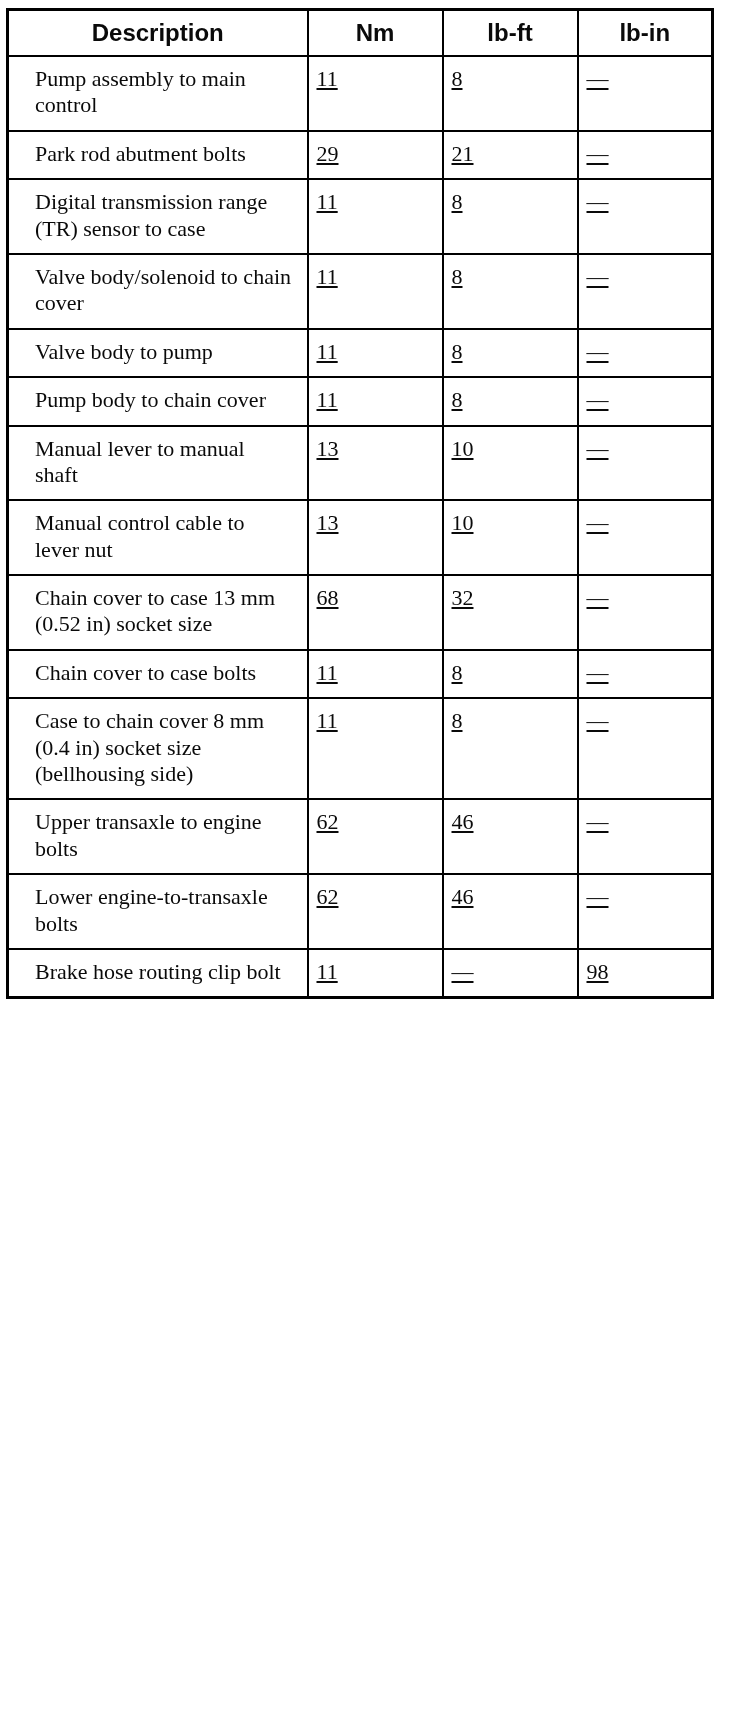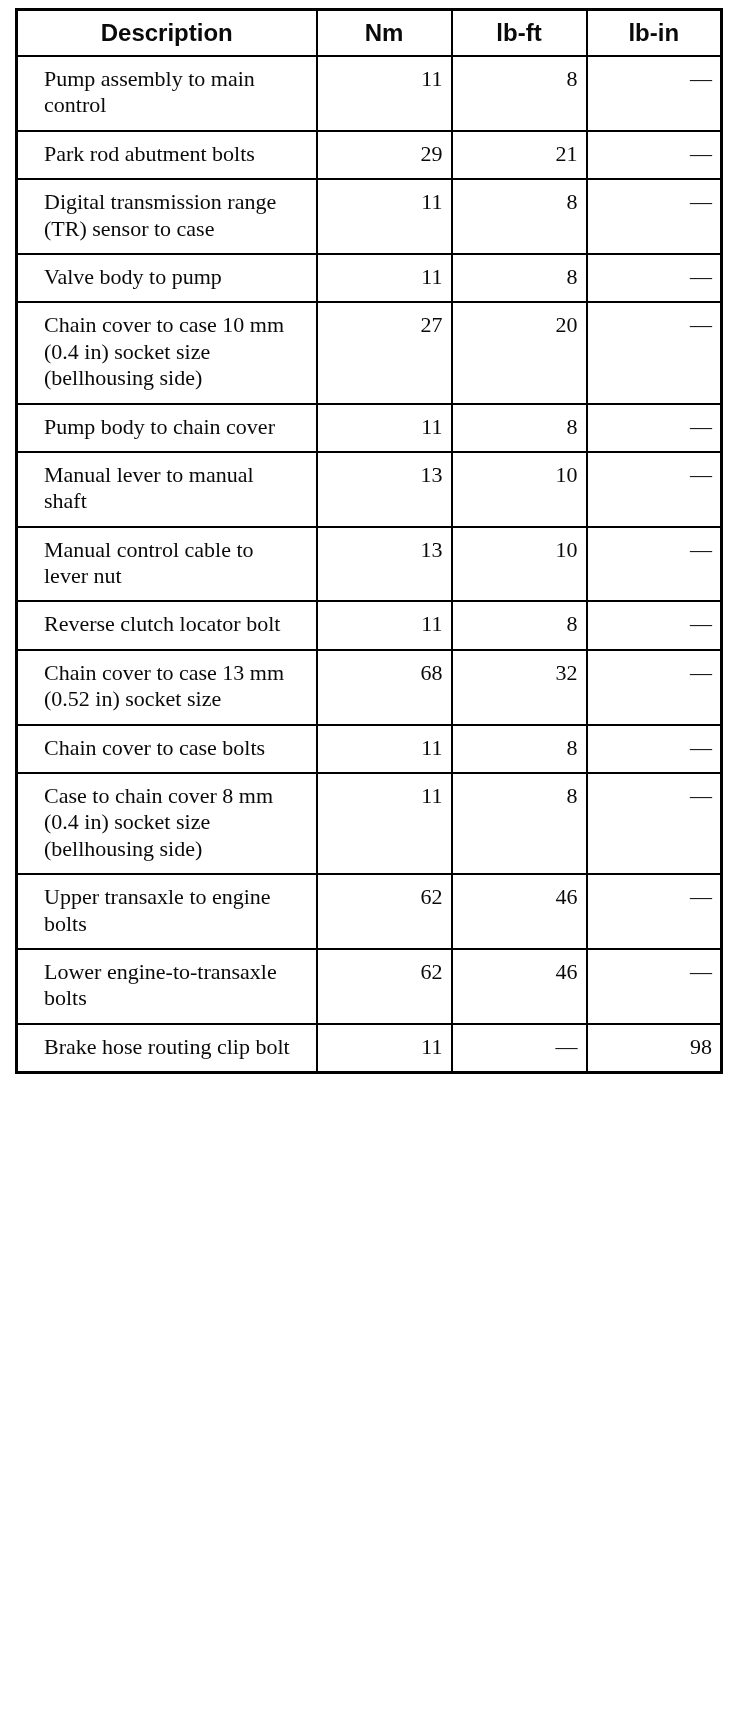--- a/index.html
+++ b/index.html
@@ -17,21 +17,21 @@
   .page {
     position: absolute;
     left: 0;
     top: 0;
     width: 736px;
     height: 1728px;
     background: #ffffff;
   }
   table.spec-table {
     position: absolute;
-    left: 15px;
+    left: 6px;
     top: 8px;
     width: 706px;
     border-collapse: collapse;
     table-layout: fixed;
     background: #14b8a6;
   }
   table.spec-table, table.spec-table th, table.spec-table td {
     border: 2px solid #000000;
   }
   table.spec-table {
@@ -55,21 +55,22 @@
     vertical-align: top;
     padding: 9px 8px 11px 8px;
     background: #ffffff;
   }
   td.desc {
     text-align: left;
     padding-left: 26px;
     padding-right: 14px;
   }
   td.num {
-    text-align: right;
+    text-align: left;
+    text-decoration: underline;
   }
 </style>
 </head>
 <body>
 
 <div class="page">
   <table class="spec-table">
     <colgroup>
       <col class="col-desc">
       <col class="col-num">
@@ -99,34 +100,34 @@
     <td class="num">—</td>
   </tr>
 
   <tr>
     <td class="desc">Digital transmission range (TR) sensor to case</td>
     <td class="num">11</td>
     <td class="num">8</td>
     <td class="num">—</td>
   </tr>
 
+  <tr>
+    <td class="desc">Valve body/solenoid to chain cover</td>
+    <td class="num">11</td>
+    <td class="num">8</td>
+    <td class="num">—</td>
+  </tr>
 
   <tr>
     <td class="desc">Valve body to pump</td>
     <td class="num">11</td>
     <td class="num">8</td>
     <td class="num">—</td>
   </tr>
 
-  <tr>
-    <td class="desc">Chain cover to case 10 mm (0.4 in) socket size (bellhousing side)</td>
-    <td class="num">27</td>
-    <td class="num">20</td>
-    <td class="num">—</td>
-  </tr>
 
   <tr>
     <td class="desc">Pump body to chain cover</td>
     <td class="num">11</td>
     <td class="num">8</td>
     <td class="num">—</td>
   </tr>
 
 
   <tr>
@@ -136,26 +137,20 @@
     <td class="num">—</td>
   </tr>
 
   <tr>
     <td class="desc">Manual control cable to lever nut</td>
     <td class="num">13</td>
     <td class="num">10</td>
     <td class="num">—</td>
   </tr>
 
-  <tr>
-    <td class="desc">Reverse clutch locator bolt</td>
-    <td class="num">11</td>
-    <td class="num">8</td>
-    <td class="num">—</td>
-  </tr>
 
 
 
 
   <tr>
     <td class="desc">Chain cover to case 13 mm (0.52 in) socket size</td>
     <td class="num">68</td>
     <td class="num">32</td>
     <td class="num">—</td>
   </tr>

